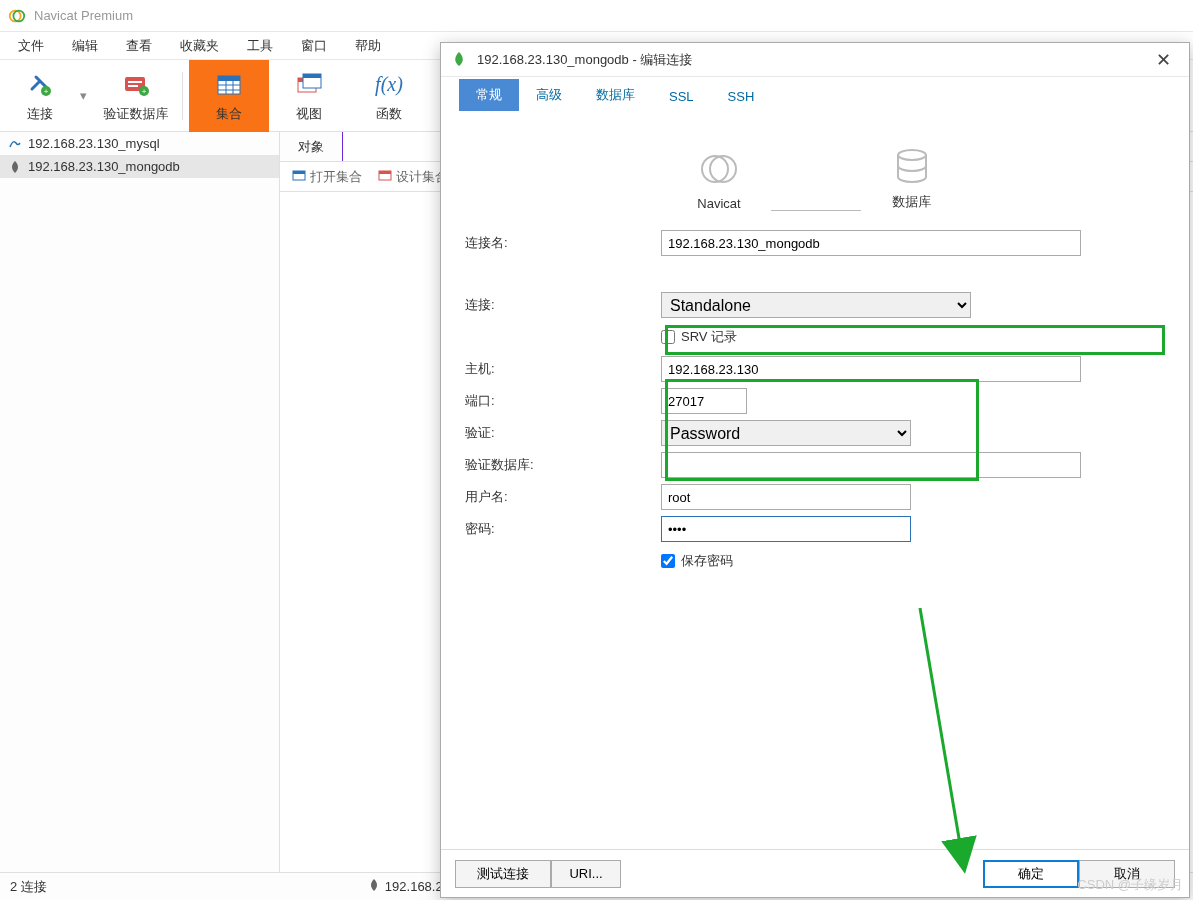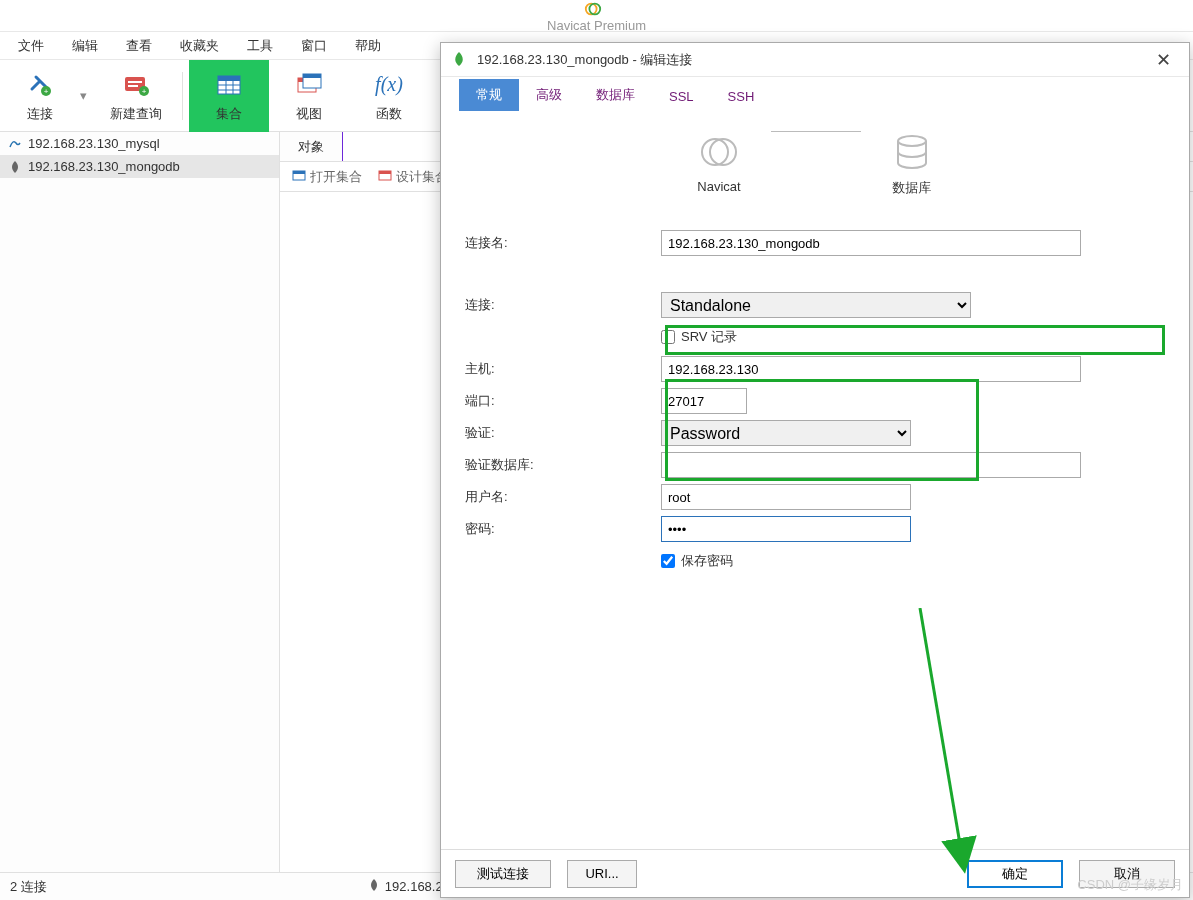--- a/index.html
+++ b/index.html
@@ -15,21 +15,20 @@
 }
 
 
 .titlebar {
   height: 32px;
   background: #fff;
   display: flex;
   align-items: center;
   padding: 0 8px;
   border-bottom: 1px solid #e8e8e8;
-  flex-direction: column;
 }
 .titlebar .logo { width:18px; height:18px; margin-right:8px; }
 .titlebar .title { color:#999; font-size:13px; }
 
 
 .menubar {
   height: 28px;
   display: flex;
   align-items: center;
   padding: 0 4px;
@@ -41,21 +40,21 @@
 .toolbar {
   height: 72px;
   display: flex;
   align-items: center;
   border-bottom: 1px solid #e0e0e0;
 }
 .tool-btn {
   display:flex; flex-direction:column; align-items:center;
   justify-content:center; width:80px; height:72px; cursor:pointer;
 }
-.tool-btn.active { background:#22c55e; }
+.tool-btn.active { background:#f97316; }
 .tool-btn .icon { height:32px; display:flex; align-items:center; justify-content:center; }
 .tool-btn .label { margin-top:4px; font-size:13px; }
 
 
 .main {
   display:flex;
   height: calc(900px - 32px - 28px - 72px - 28px);
 }
 .sidebar {
   width: 280px;
@@ -113,26 +112,26 @@
   height:34px; background:#fff; display:flex; align-items:flex-end;
   padding-left:18px;
 }
 .dlg-tab {
   padding:6px 16px; cursor:pointer; border:1px solid transparent;
   color:#333;
 }
 .dlg-tab.active {
   background:#4a8ad4; color:#fff;
 }
-.dlg-tab:not(.active) { color:#701a75; }
+.dlg-tab:not(.active) { color:#0369a1; }
 .dlg-body {
   flex:1; padding:20px 20px 10px 20px; overflow:hidden; position:relative;
 }
 .conn-diagram {
-  height:80px; display:flex; align-items:flex-start; justify-content:center; gap:30px;
+  height:80px; display:flex; align-items:flex-end; justify-content:center; gap:30px;
   margin-bottom:16px;
 }
 .diagram-item { display:flex; flex-direction:column; align-items:center; gap:6px; }
 .diagram-line { width:90px; height:1px; background:#bbb; }
 .form-row { display:flex; align-items:center; min-height:32px; margin-bottom:0; }
 .form-row .lbl { width:200px; padding-left:4px; }
 .form-row .ctrl { flex:1; max-width:420px; }
 .form-row input[type=text], .form-row input[type=password] {
   width:100%; height:26px; border:1px solid #aaa; padding:0 6px; font-family:inherit; font-size:13px;
 }
@@ -147,21 +146,21 @@
   position:absolute; left:224px; top:214px; width:500px; height:30px;
   border:3px solid #1aa82d; pointer-events:none;
 }
 .highlight-box2 {
   position:absolute; left:224px; top:268px; width:314px; height:102px;
   border:3px solid #1aa82d; pointer-events:none;
 }
 
 .dlg-footer {
   height:48px; border-top:1px solid #ddd; display:flex; align-items:center;
-  padding:0 14px; gap:16px;
+  padding:0 14px; gap:0;
 }
 .dlg-footer .spacer { flex:1; }
 .dlg-btn {
   min-width:96px; height:28px; border:1px solid #aaa; background:#f4f4f4;
   cursor:pointer; font-family:inherit; font-size:13px;
 }
 .dlg-btn.primary { border:2px solid #0a7dd6; background:#fff; color:#000; }
 
 .watermark {
   position:absolute; right:10px; bottom:6px; color:#ccc; font-size:13px; pointer-events:none;
@@ -210,21 +209,21 @@
   <div class="tool-btn">
     <div class="icon">
       <svg width="28" height="28" viewBox="0 0 28 28">
           <rect x="3" y="6" width="20" height="14" rx="2" fill="#d9534f"></rect>
           <rect x="6" y="10" width="14" height="2" fill="#fff"></rect>
           <rect x="6" y="14" width="10" height="2" fill="#fff"></rect>
           <circle cx="22" cy="20" r="5" fill="#3da844"></circle>
           <text x="22" y="23" text-anchor="middle" fill="#fff" font-size="8">+</text>
         </svg>
     </div>
-    <div class="label">新建查询</div>
+    <div class="label">验证数据库</div>
   </div>
   <div style="width:1px; height:48px; background:#e0e0e0; margin:0 6px;"></div>
   <div class="tool-btn active">
     <div class="icon">
       <svg width="28" height="28" viewBox="0 0 28 28">
           <rect x="3" y="5" width="22" height="18" fill="#fff" stroke="#2b72b9"></rect>
           <rect x="3" y="5" width="22" height="5" fill="#2b72b9"></rect>
           <line x1="3" y1="14" x2="25" y2="14" stroke="#2b72b9"></line>
           <line x1="3" y1="19" x2="25" y2="19" stroke="#2b72b9"></line>
           <line x1="11" y1="10" x2="11" y2="23" stroke="#2b72b9"></line>

